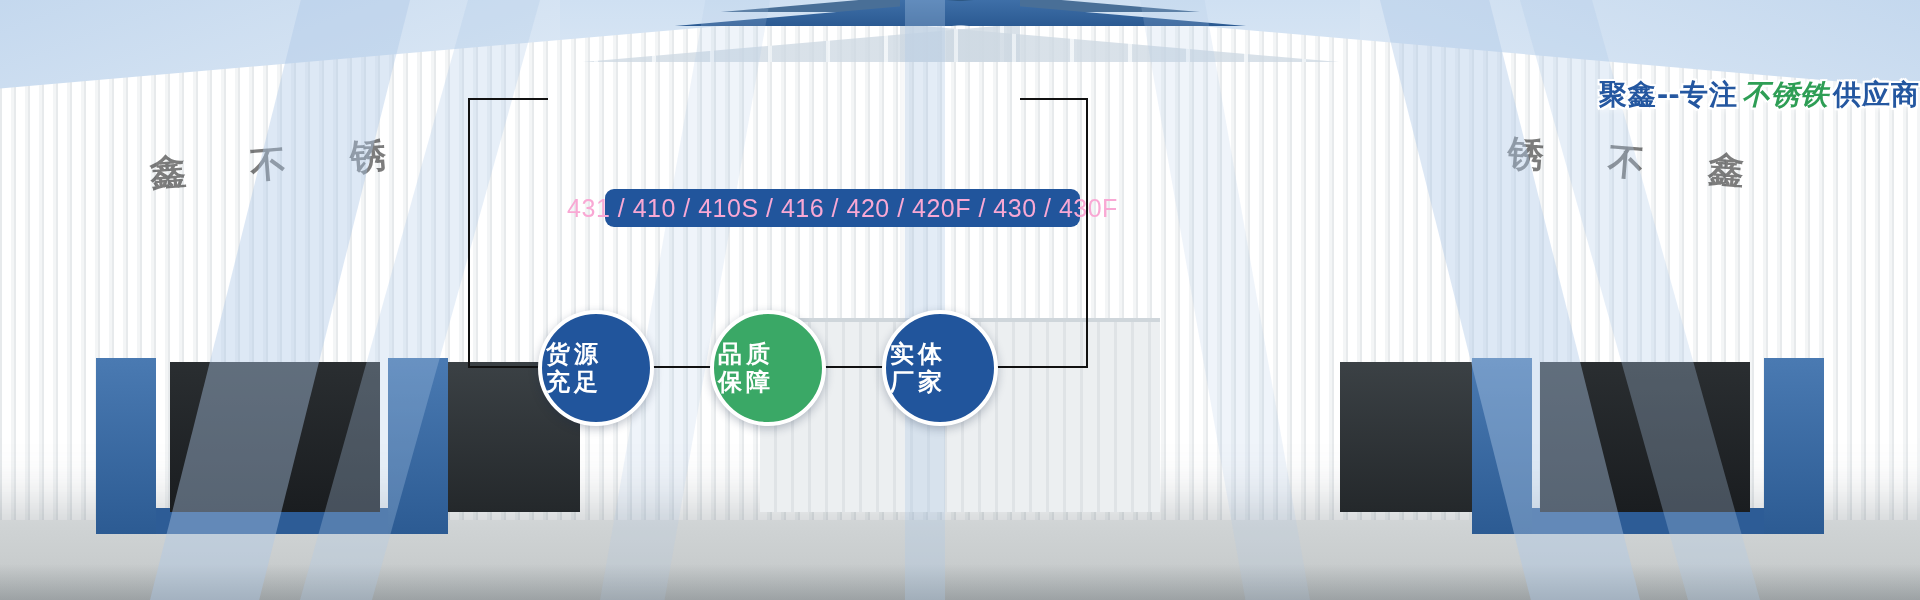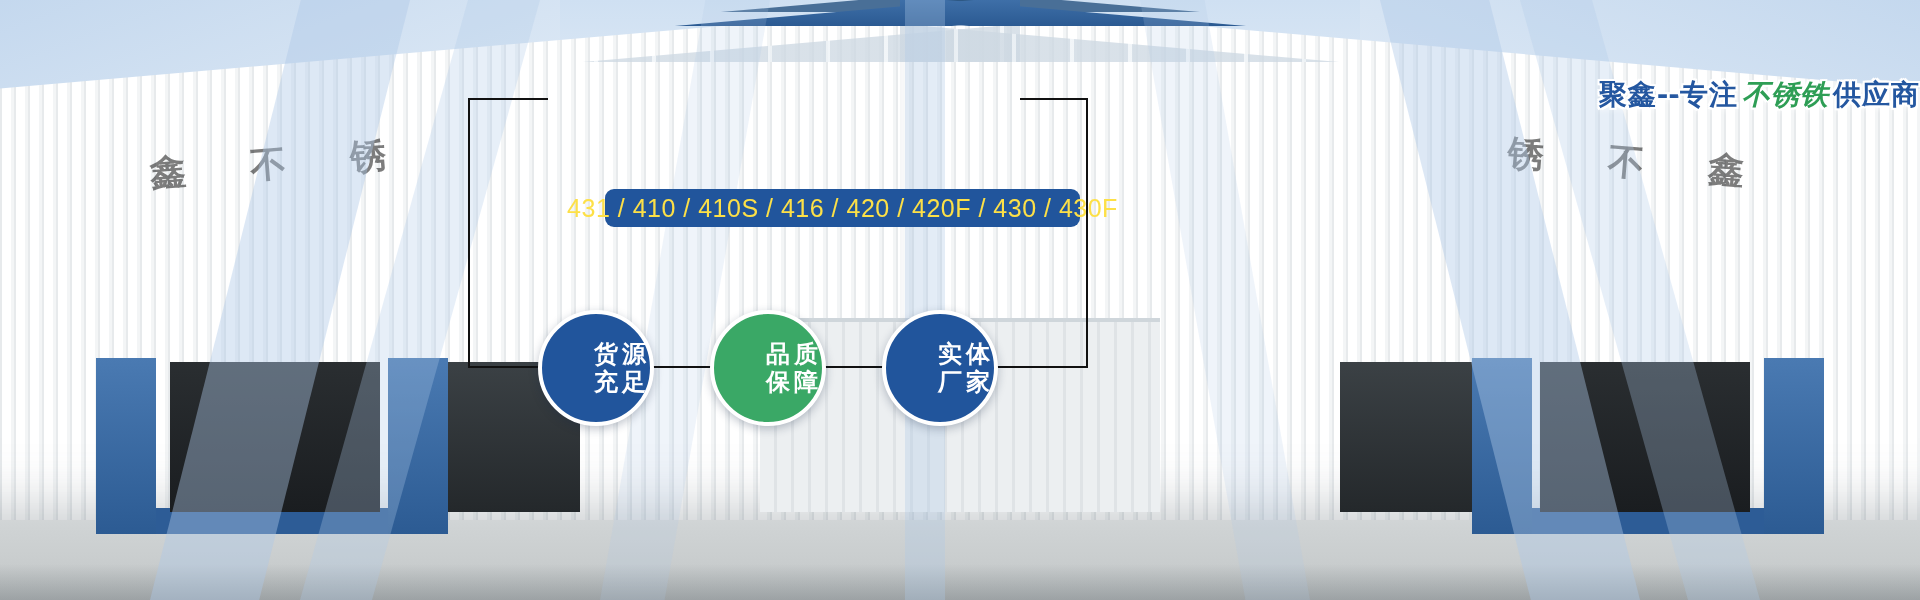--- a/index.html
+++ b/index.html
@@ -159,31 +159,31 @@
       2px 2px 0 #fff,-2px 2px 0 #fff,2px -2px 0 #fff,-2px -2px 0 #fff,
       0 3px 6px rgba(255,255,255,.9);
   }
   .hl-blue{color:#2457a0;}
   .hl-dash{color:#2457a0;letter-spacing:0;}
   .hl-green{color:#2e9e55;font-style:italic;padding:0 4px;}
 
   
   .pill{
     position:absolute;display:flex;align-items:center;justify-content:center;
-    border-radius:9px;color:#fde047;white-space:nowrap;
+    border-radius:9px;color:#f9a8d4;white-space:nowrap;
     font-size:25px;letter-spacing:.5px;
   }
   .pill-blue{left:605px;top:189px;width:475px;height:38px;background:#21559c;}
   .pill-black{left:535px;top:245px;width:615px;height:40px;background:#0a0a0a;border-radius:20px;}
 
   
   .circle{
     position:absolute;width:108px;height:108px;border-radius:50%;
     border:4px solid #fff;display:flex;flex-direction:column;
-    align-items:flex-end;justify-content:center;color:#fff;
+    align-items:flex-start;justify-content:center;color:#fff;
     font-family:"DejaVu Sans","Liberation Sans",sans-serif;
     font-weight:700;font-size:24px;line-height:1.18;letter-spacing:4px;
     box-shadow:0 3px 10px rgba(20,40,70,.28);
   }
   .circle span{display:block;text-indent:4px;}
   .c1{left:538px;top:310px;background:#21559c;}
   .c2{left:710px;top:310px;background:#3aa866;}
   .c3{left:882px;top:310px;background:#21559c;}
 </style>
 </head>

